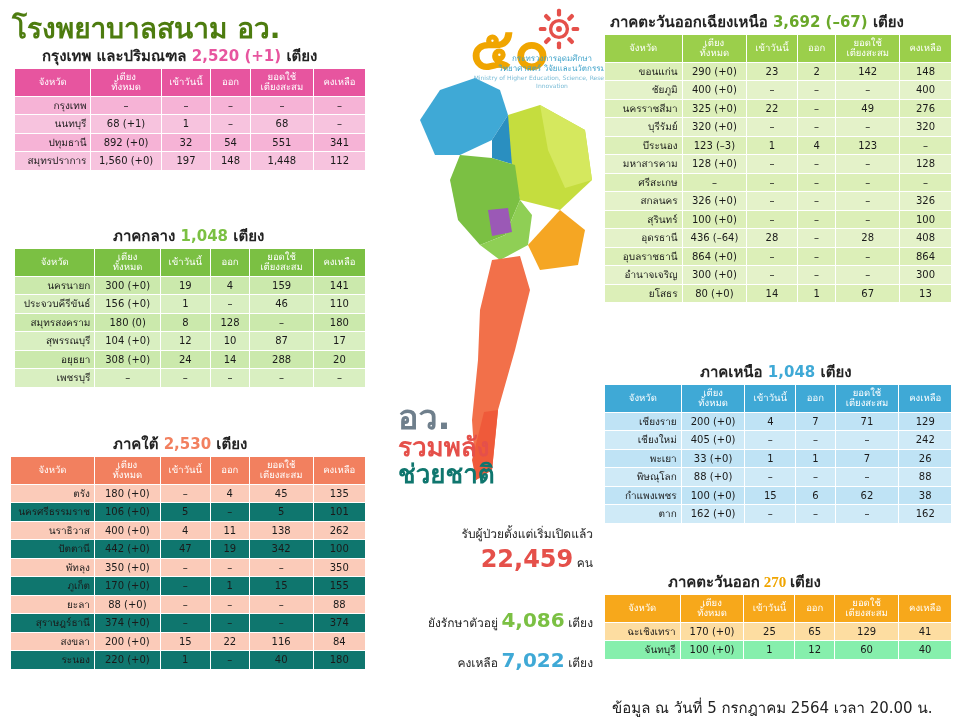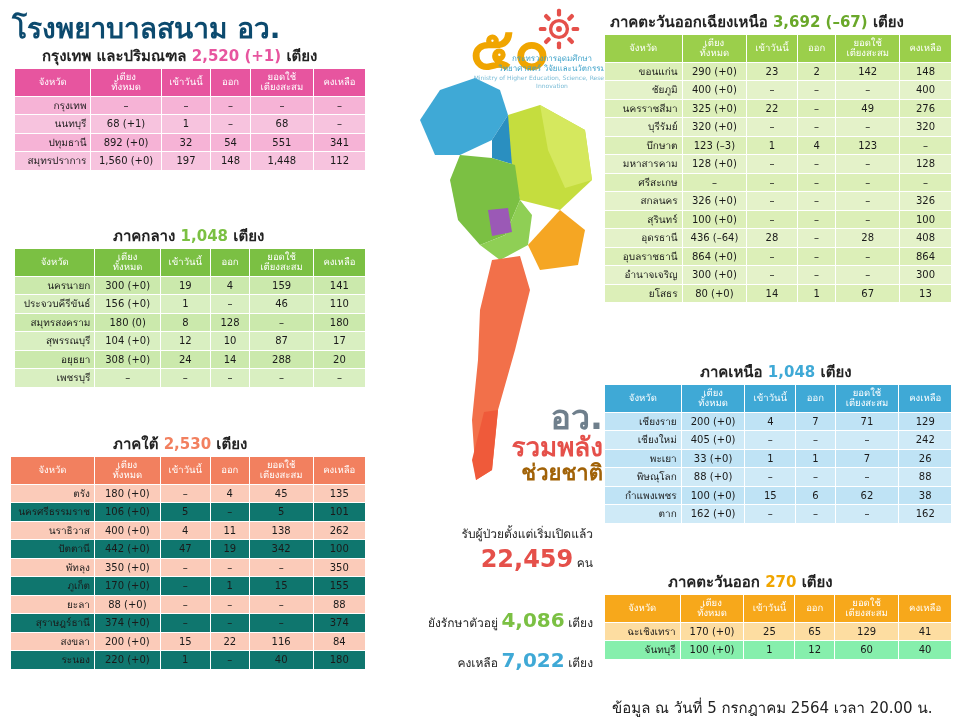--- a/index.html
+++ b/index.html
@@ -10,21 +10,21 @@
     position:relative;
     overflow:hidden;
     font-size:11px;
     color:#1a1a1a;
   }
   .page{position:relative;width:960px;height:720px;}
 
   
   .main-title{
     position:absolute;left:12px;top:6px;
-    font-size:28px;font-weight:bold;color:#0c4a6e;
+    font-size:28px;font-weight:bold;color:#4d7c0f;
     letter-spacing:0px;
   }
 
   
   .logo{position:absolute;left:470px;top:2px;width:160px;height:80px;}
   .logo .big{
     position:absolute;left:0px;top:0px;
     font-size:58px;font-weight:bold;color:#f0a500;
     font-family:"DejaVu Sans","Liberation Sans",sans-serif;
   }
@@ -84,24 +84,24 @@
 
   
   .t-east th{background:#f7a81b;color:#fff;}
   .t-east td{background:#86efac;}
   .t-east tr:nth-child(odd) td{background:#fddda1;}
 
   
   .map{position:absolute;left:380px;top:60px;width:220px;height:430px;}
 
   
-  .slogan{position:absolute;left:398px;top:400px;width:205px;text-align:right;}
+  .slogan{position:absolute;left:398px;top:400px;width:205px;text-align:left;}
   .slogan .l1{font-size:34px;font-weight:bold;color:#6f7f8c;line-height:1.0;}
   .slogan .l2{font-size:26px;font-weight:bold;color:#e5504a;line-height:1.05;}
-  .slogan .l3{font-size:22px;font-weight:bold;color:#a16207;line-height:1.05;}
+  .slogan .l3{font-size:26px;font-weight:bold;color:#0f766e;line-height:1.05;}
 
   .stat{position:absolute;text-align:right;white-space:nowrap;}
   .stat .lbl{font-size:12px;color:#222;}
   .stat .big{font-size:24px;font-weight:bold;color:#e5504a;}
   .stat .big2{font-size:20px;font-weight:bold;color:#7bc043;}
   .stat .big3{font-size:20px;font-weight:bold;color:#3fa9d6;}
   .stat .unit{font-size:12px;color:#222;}
 
   .footer{
     position:absolute;left:612px;top:696px;font-size:15px;color:#222;white-space:nowrap;
@@ -421,21 +421,21 @@
       </tr>
       <tr>
         <td class="prov">บุรีรัมย์</td>
         <td>320 (+0)</td>
         <td>–</td>
         <td>–</td>
         <td>–</td>
         <td>320</td>
       </tr>
       <tr>
-        <td class="prov">บึกษาต</td>
+        <td class="prov">บึระนอง</td>
         <td>123 (–3)</td>
         <td>1</td>
         <td>4</td>
         <td>123</td>
         <td>–</td>
       </tr>
       <tr>
         <td class="prov">มหาสารคาม</td>
         <td>128 (+0)</td>
         <td>–</td>
@@ -563,21 +563,21 @@
         <td class="prov">ตาก</td>
         <td>162 (+0)</td>
         <td>–</td>
         <td>–</td>
         <td>–</td>
         <td>162</td>
       </tr>
     </tbody>
   </table>
 
-  <div class="sec-head" style="left:668px;top:570px;color:#f0a500;">
+  <div class="sec-head" style="left:668px;top:570px;color:#f0a500;font-family:Liberation Serif, serif;">
     <span style="color:#222;">ภาคตะวันออก</span>
     <span>270</span>
     <span style="color:#222;">เตียง</span>
   </div>
   <table class="tb t-east" style="left:604px;top:594px;width:348px;">
     <thead>
         <tr>
       <th style="width:78px;"><span>จังหวัด</span></th>
       <th style="width:62px;"><span>เตียง</span><br><span>ทั้งหมด</span></th>
       <th style="width:48px;"><span>เข้าวันนี้</span></th>

